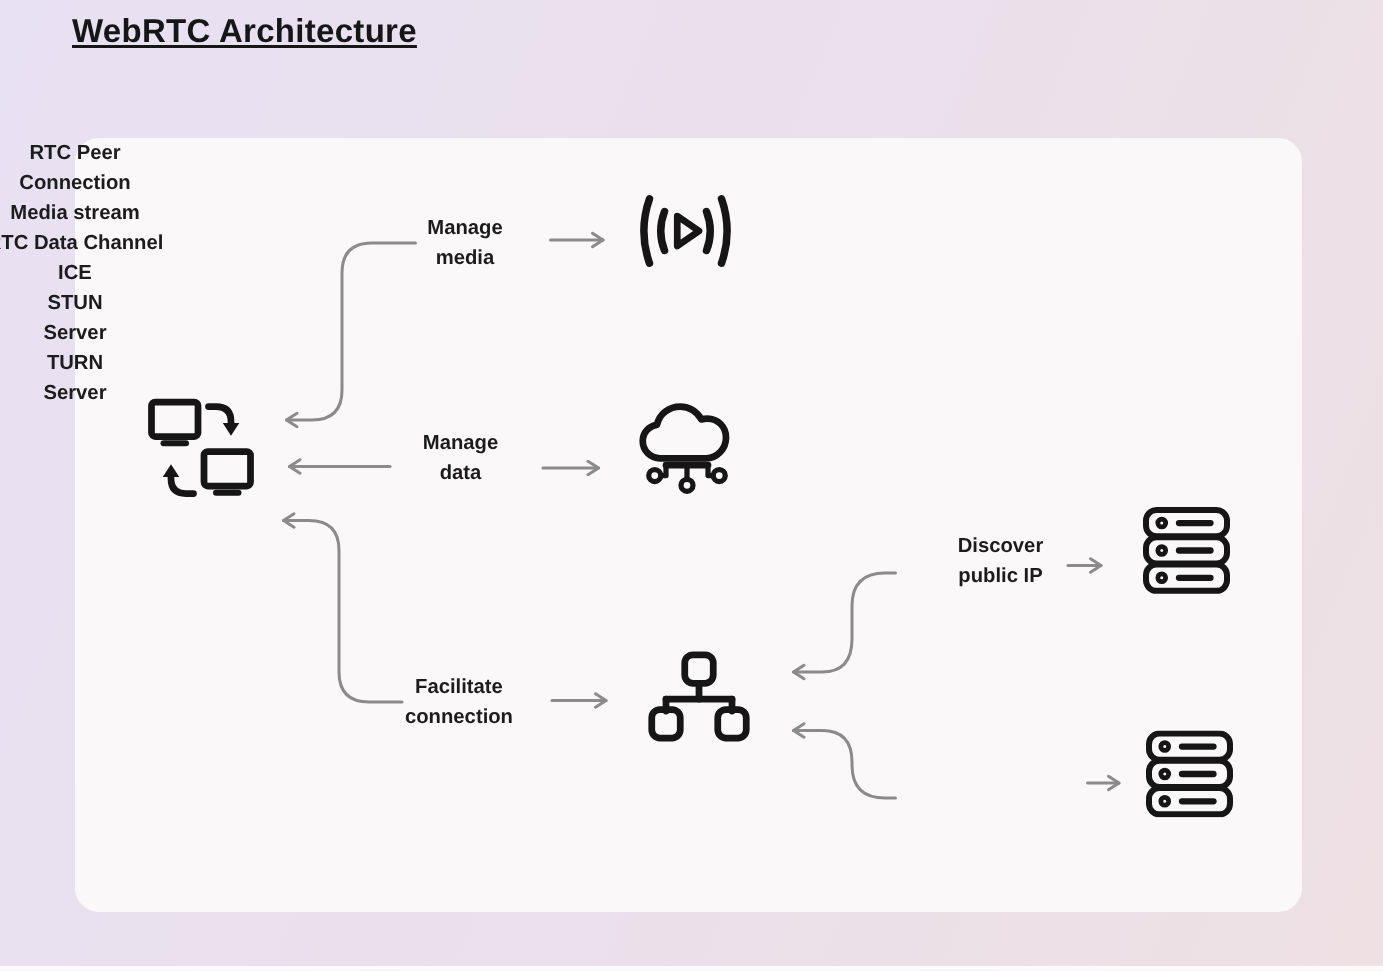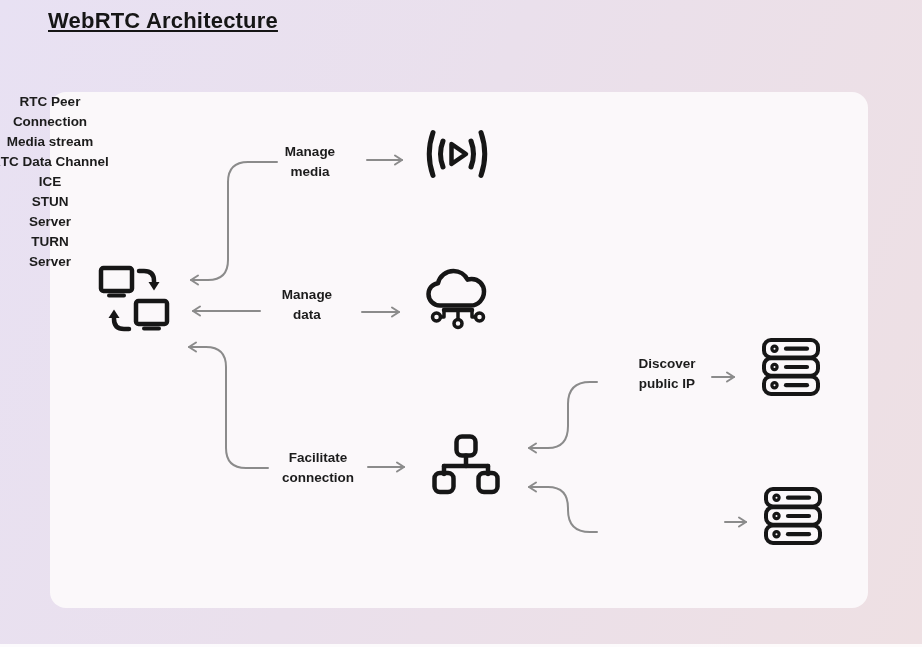--- a/index.html
+++ b/index.html
@@ -154,21 +154,21 @@
         </g>
       </svg>
     </div>
     <div class="caption" style="left:742px;top:464px">TURN
 Server</div>
 
     <div class="edge-label" style="left:260px;top:50px">Manage
 media</div>
     <div class="edge-label" style="left:257px;top:193px">Manage
 data</div>
-    <div class="edge-label" style="left:268px;top:356px">Facilitate
+    <div class="edge-label" style="left:256px;top:356px">Facilitate
 connection</div>
     <div class="edge-label" style="left:617px;top:262px">Discover
 public IP</div>
 
   </div>
 
   <div class="bottom-strip"></div>
 </div>
 
 </body></html>

